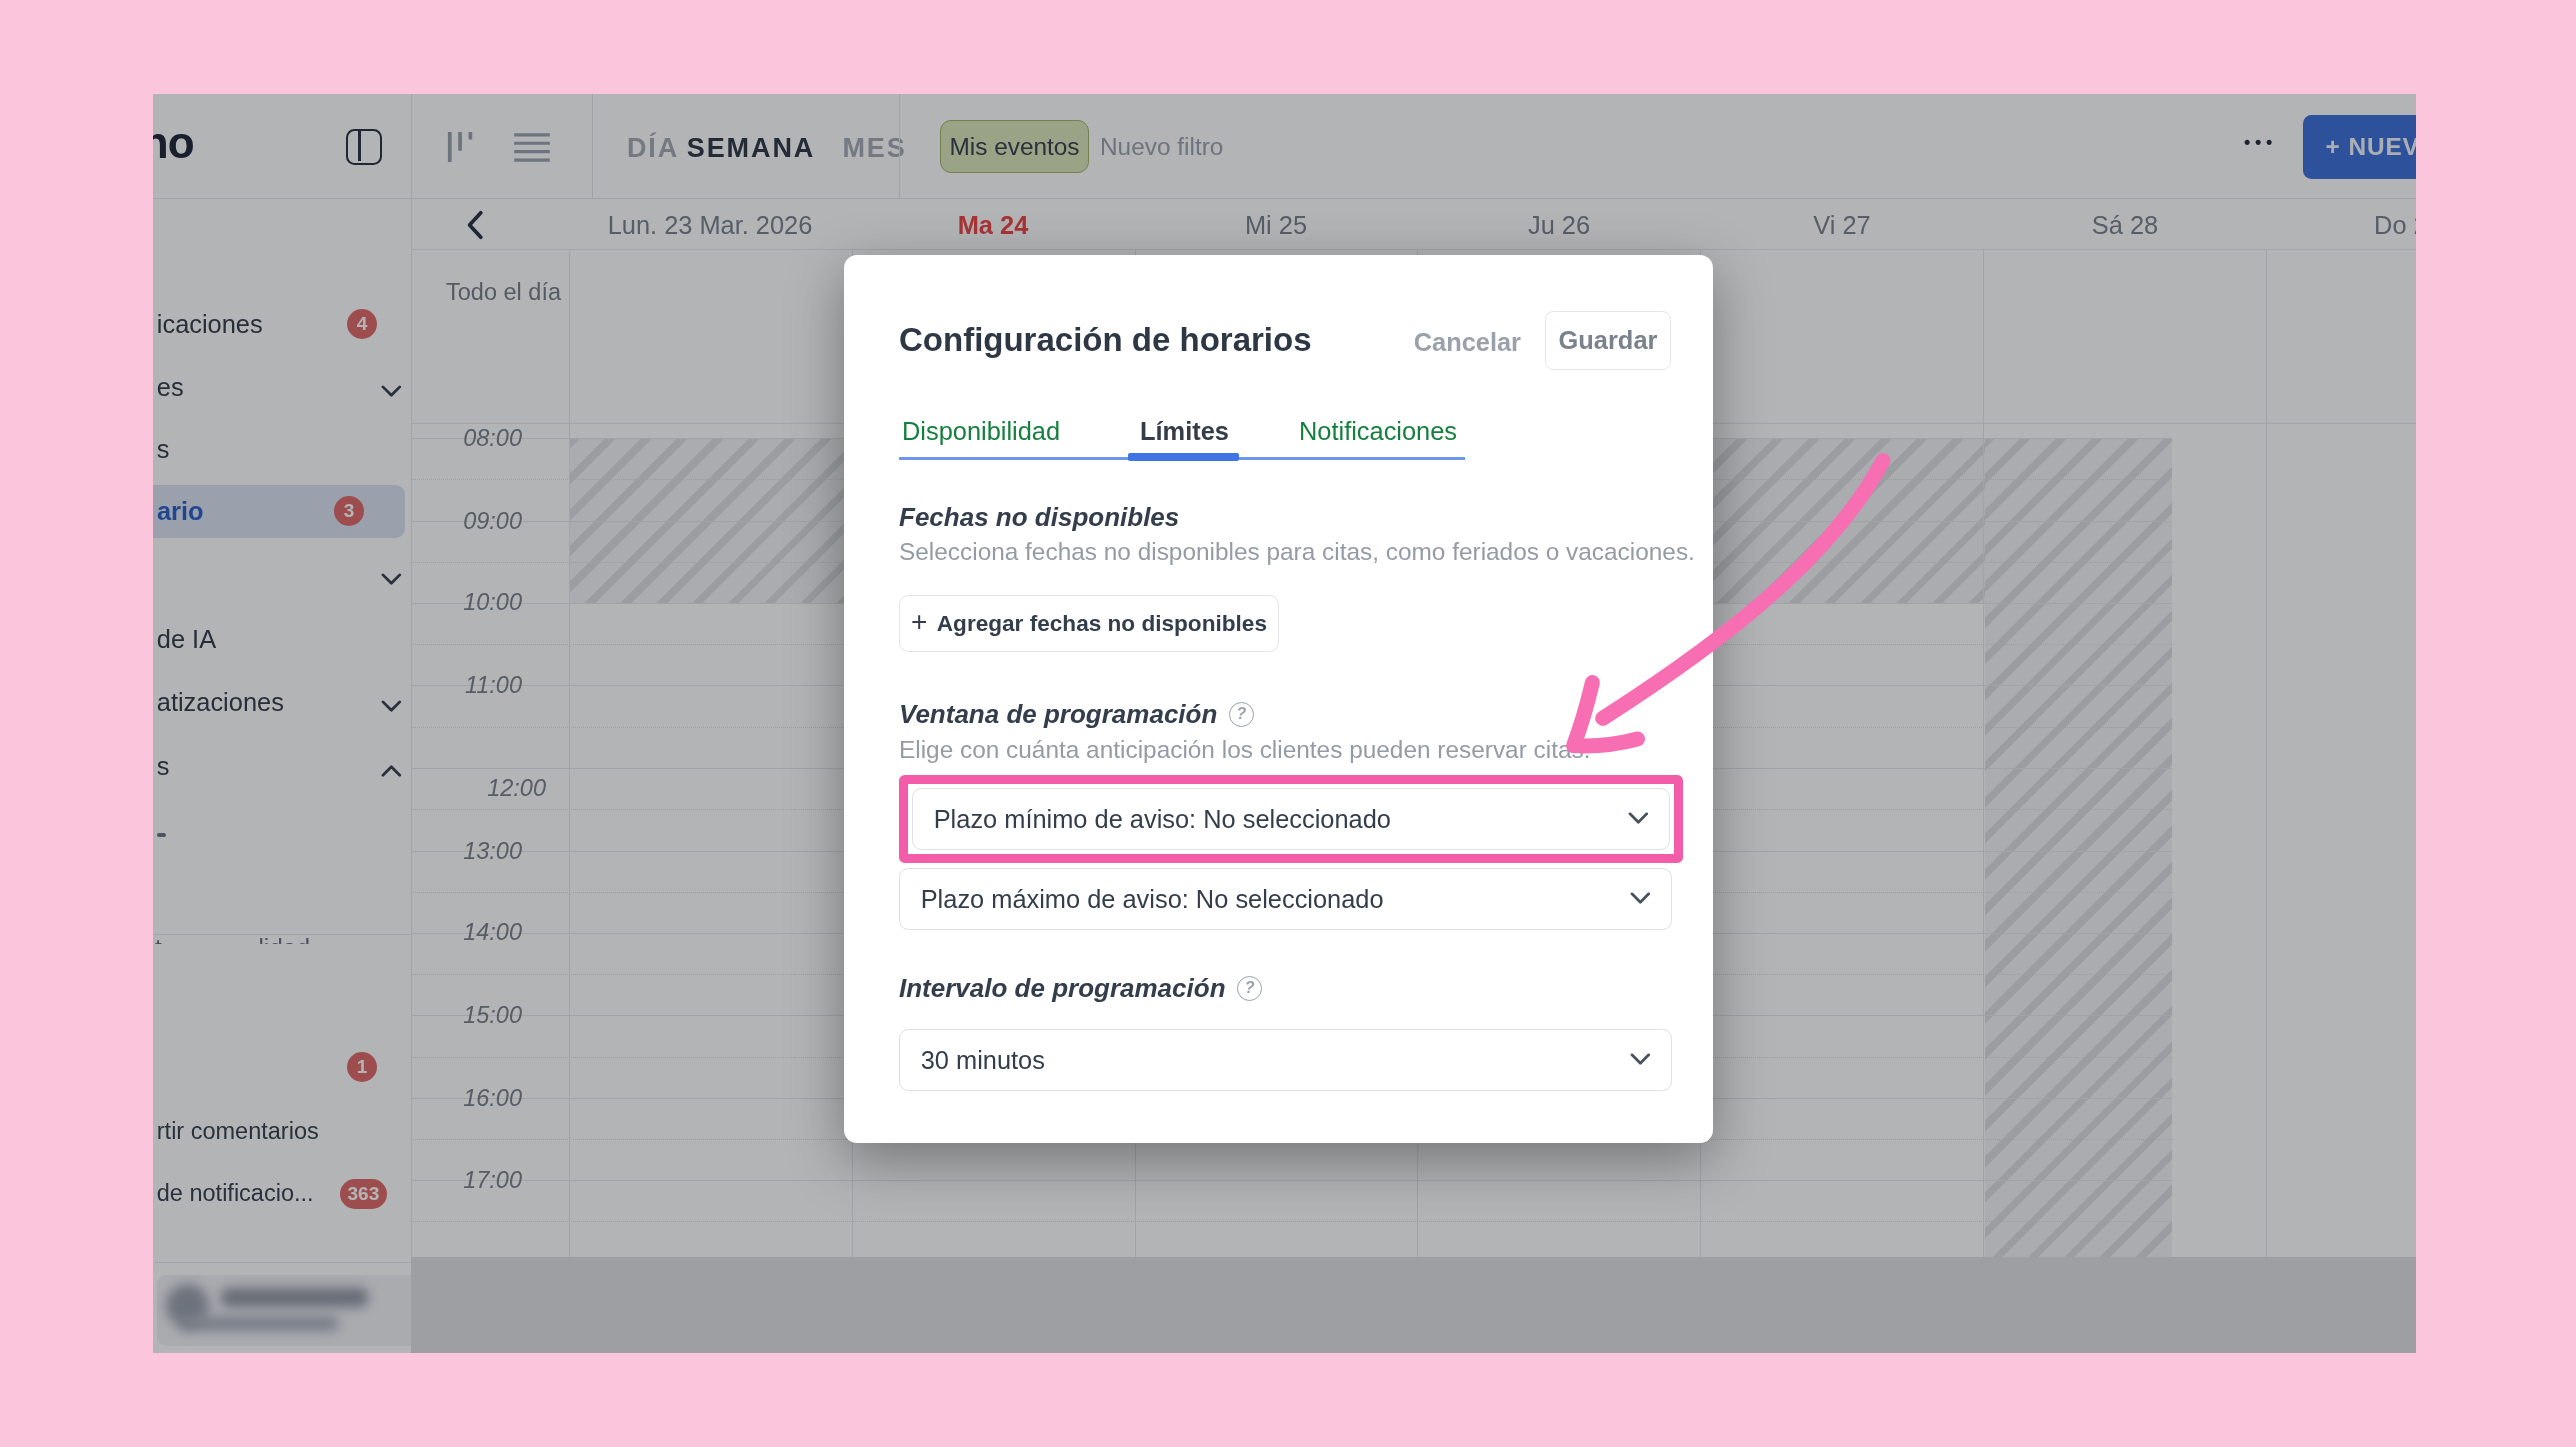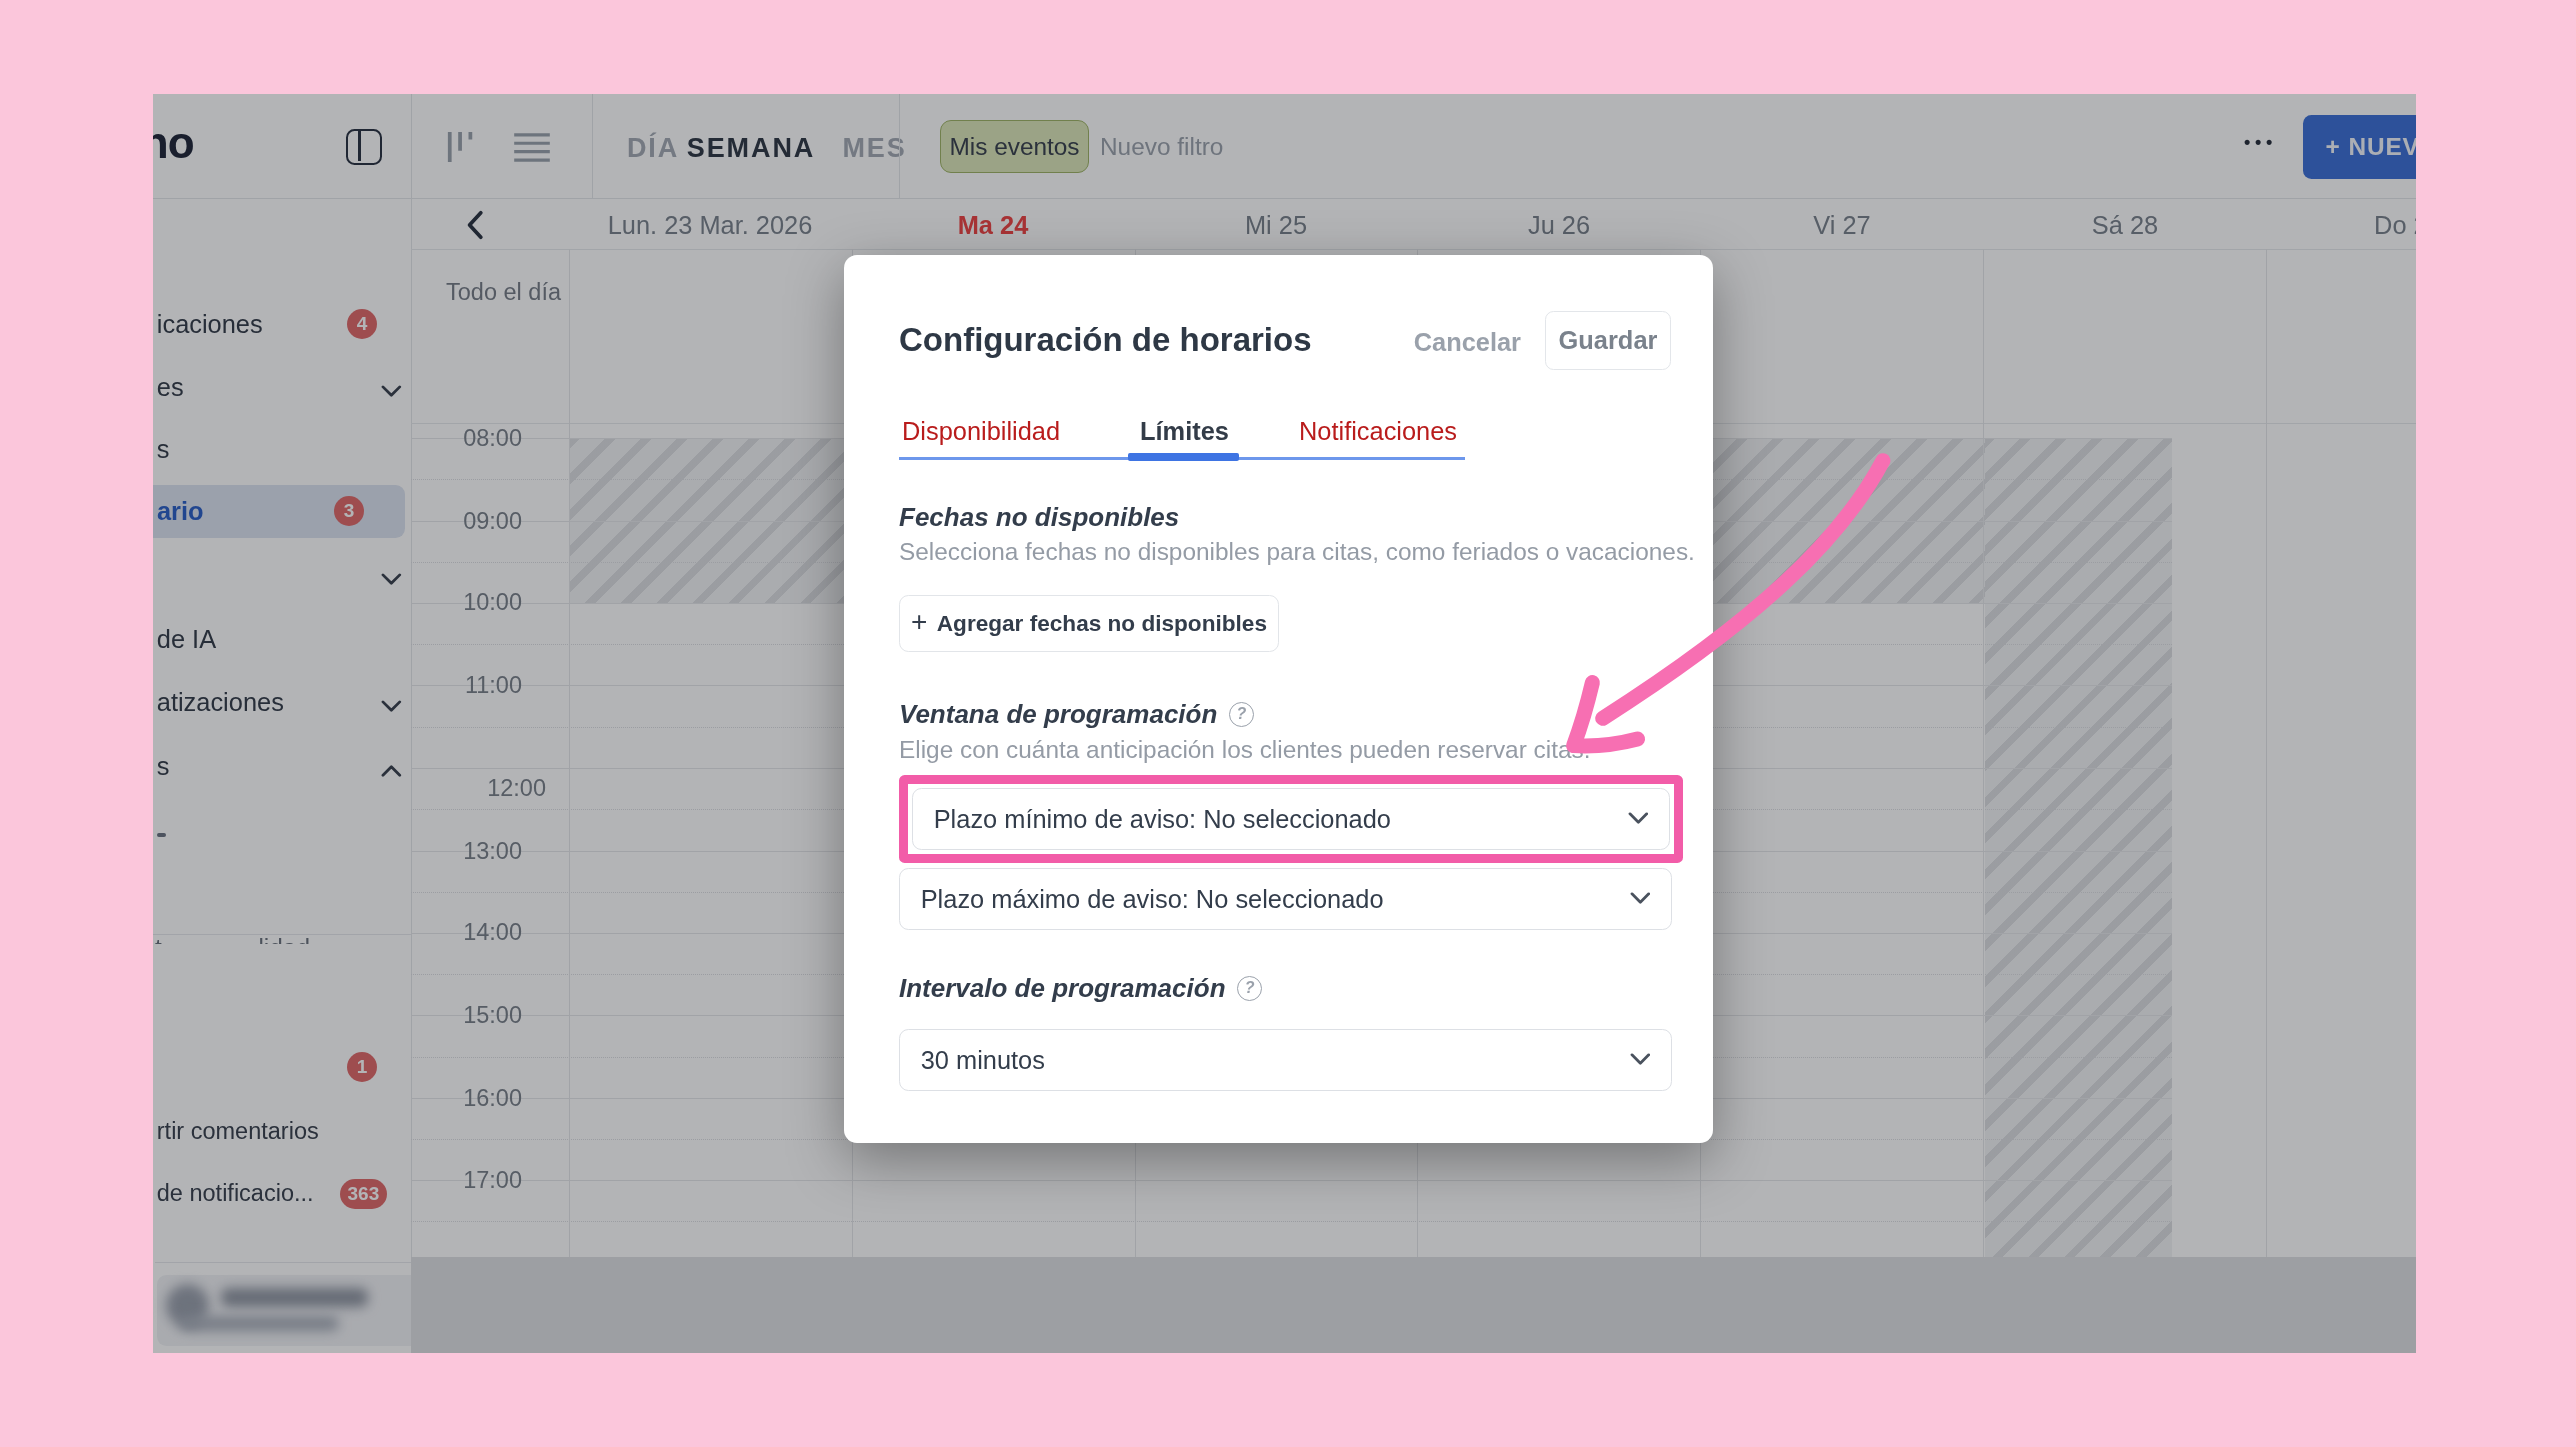--- a/index.html
+++ b/index.html
@@ -57,21 +57,21 @@
   .profile-card{position:absolute;left:3.8px;top:1181px;width:363px;height:71px;background:#F1F2F5;border-radius:9.4px;}
   .blob{position:absolute;border-radius:7.5px;filter:blur(5.6px);}
 
   
   .cal-header-label{position:absolute;top:117px;width:282px;text-align:center;font-size:25.4px;color:#7A828C;white-space:nowrap;}
   .cal-header-label.today{color:#ef4444;font-weight:700;}
   .nav-chevron{position:absolute;left:310px;top:115px;}
   .allday-label{position:absolute;left:282px;top:185px;width:126px;text-align:right;font-size:23.5px;color:#767D87;white-space:nowrap;}
   .hline{position:absolute;left:258px;width:2005px;height:0.9px;background:#E7E9EC;}
   .vline{position:absolute;top:155px;width:0.9px;height:1008px;background:#E5E7EA;}
-  .viewport{position:absolute;left:258px;top:329px;width:1761px;height:834px;overflow:hidden;}
+  .viewport{position:absolute;left:258px;top:329px;width:1761px;height:834px;overflow:hidden;font-style:italic;}
   .hourline{position:absolute;left:0;width:2005px;height:0.9px;background:#E5E7EA;}
   .halfline{position:absolute;left:0;width:2005px;border-top:1.9px dotted #DCDEE2;height:0;}
   .hourlabel{position:absolute;left:0;width:111px;text-align:right;font-size:23.5px;color:#79808A;}
   .hatch{
     position:absolute;background-color:#F2F3F5;
     background-image:repeating-linear-gradient(135deg,rgba(104,112,122,0.16) 0 7.5px,transparent 7.5px 25.4px);
   }
   .bottom-band{position:absolute;left:258px;top:1163px;width:2005px;height:96px;background:#DFE0E3;}
 
   
@@ -79,21 +79,21 @@
   .modal{
     position:absolute;left:691px;top:161px;width:869px;height:888px;background:#ffffff;border-radius:13px;
     box-shadow:0 17px 56px rgba(0,0,0,0.35);z-index:20;
   }
   .modal-title{position:absolute;left:55px;top:66px;font-size:33px;font-weight:600;color:#2E3845;}
   .cancel-btn{position:absolute;left:555px;top:73px;width:122px;text-align:right;font-size:25.4px;font-weight:600;color:#9AA1AB;}
   .save-btn{
     position:absolute;left:701px;top:56px;width:126px;height:59px;border:1.9px solid #E3E6EA;border-radius:8.5px;
     display:flex;align-items:center;justify-content:center;font-size:25.4px;font-weight:600;color:#7A828C;box-sizing:border-box;
   }
-  .tab{position:absolute;top:162px;font-size:25.4px;color:#b91c1c;}
+  .tab{position:absolute;top:162px;font-size:25.4px;color:#15803d;}
   .tab.active{font-weight:700;color:#333C48;}
   .tab-underline-thin{position:absolute;left:55px;top:202px;width:566px;height:2.8px;background:#6D97EC;}
   .tab-underline-thick{position:absolute;left:284px;top:198px;width:111px;height:7.5px;background:#3E74E3;border-radius:1.9px;}
   .sec-heading{position:absolute;left:55px;font-size:26px;font-weight:600;color:#333D4B;display:flex;align-items:center;gap:11.3px;font-style:italic;}
   .sec-desc{position:absolute;left:55px;font-size:24.4px;color:#949BA5;white-space:nowrap;}
   .help-circle{
     width:25.4px;height:25.4px;border:1.9px solid #9AA1AB;border-radius:50%;box-sizing:border-box;
     display:flex;align-items:center;justify-content:center;font-size:16px;font-weight:700;color:#9AA1AB;
   }
   .add-btn{

